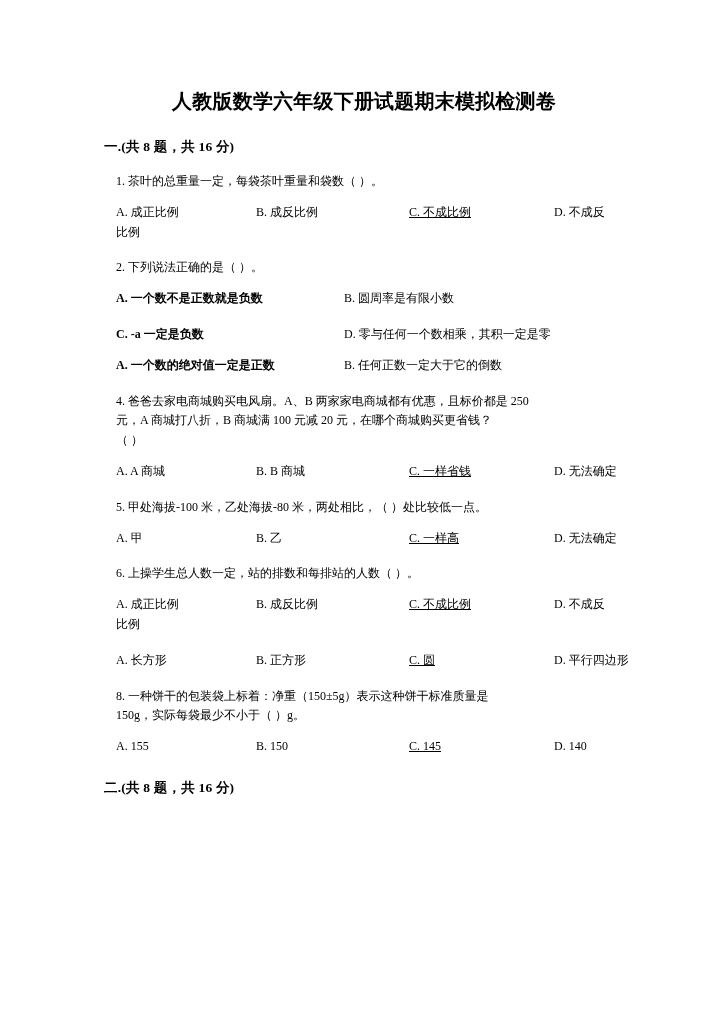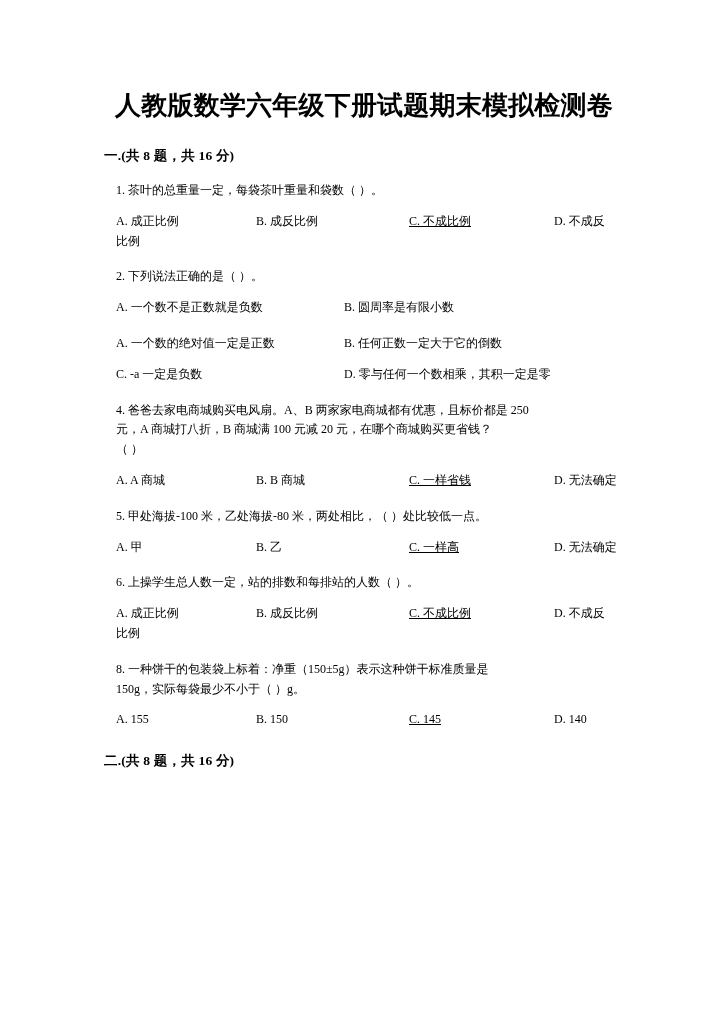--- a/index.html
+++ b/index.html
@@ -18,21 +18,21 @@
   .page {
     position: absolute;
     left: 0;
     top: 0;
     width: 720px;
     height: 1018px;
     box-sizing: border-box;
     padding: 72px 92px 0 100px;
   }
   .doc-title {
-    font-size: 26px;
+    font-size: 20px;
     font-weight: bold;
     text-align: center;
     letter-spacing: 0.2px;
     margin: 14px 0 0 0;
     line-height: 1.5;
   }
   .section-head {
     font-size: 13.5px;
     font-weight: bold;
     margin: 22px 0 6px 4px;
@@ -67,21 +67,21 @@
   .opt {
     display: inline-block;
     vertical-align: top;
   }
   
   .c1 { width: 140px; }
   .c2 { width: 153px; }
   .c3 { width: 145px; text-decoration: underline; }
   .c4 { width: auto; }
   
-  .h1 { width: 228px; }
+  .h1 { width: 228px; font-weight: bold; }
   .h2 { width: auto; }
   .overflow-line {
     font-size: 12px;
     line-height: 1.65;
   }
 </style>
 </head>
 <body>
 
 <div class="page">
@@ -105,26 +105,26 @@
     <div class="opts">
       <div class="opts-row">
         <span class="opt h1">A. 一个数不是正数就是负数</span><span class="opt h2">B. 圆周率是有限小数</span>
       </div>
     </div>
   </div>
 
   <div class="q">
     <div class="opts">
       <div class="opts-row">
-        <span class="opt h1">A. 一个数的绝对值一定是正数</span><span class="opt h2">B. 任何正数一定大于它的倒数</span>
+        <span class="opt h1">C. -a 一定是负数</span><span class="opt h2">D. 零与任何一个数相乘，其积一定是零</span>
       </div>
     </div>
     <div class="opts">
       <div class="opts-row">
-        <span class="opt h1">C. -a 一定是负数</span><span class="opt h2">D. 零与任何一个数相乘，其积一定是零</span>
+        <span class="opt h1">A. 一个数的绝对值一定是正数</span><span class="opt h2">B. 任何正数一定大于它的倒数</span>
       </div>
     </div>
   </div>
 
   <div class="q">
     <p class="q-stem">4. 爸爸去家电商城购买电风扇。A、B 两家家电商城都有优惠，且标价都是 250</p>
     <p class="q-sub">元，A 商城打八折，B 商城满 100 元减 20 元，在哪个商城购买更省钱？</p>
     <p class="q-sub">（      ）</p>
     <div class="opts">
       <div class="opts-row">
@@ -146,20 +146,25 @@
     <p class="q-stem">6. 上操学生总人数一定，站的排数和每排站的人数（      ）。</p>
     <div class="opts">
       <div class="opts-row">
         <span class="opt c1">A. 成正比例</span><span class="opt c2">B. 成反比例</span><span class="opt c3">C. 不成比例</span><span class="opt c4">D. 不成反</span>
       </div>
       <div class="overflow-line">比例</div>
     </div>
   </div>
 
   <div class="q">
+    <div class="opts">
+      <div class="opts-row">
+        <span class="opt c1">A. 长方形</span><span class="opt c2">B. 正方形</span><span class="opt c3">C. 圆</span><span class="opt c4">D. 平行四边形</span>
+      </div>
+    </div>
   </div>
 
   <div class="q">
     <p class="q-stem">8. 一种饼干的包装袋上标着：净重（150±5g）表示这种饼干标准质量是</p>
     <p class="q-sub">150g，实际每袋最少不小于（      ）g。</p>
     <div class="opts">
       <div class="opts-row">
         <span class="opt c1">A. 155</span><span class="opt c2">B. 150</span><span class="opt c3">C. 145</span><span class="opt c4">D. 140</span>
       </div>
     </div>

